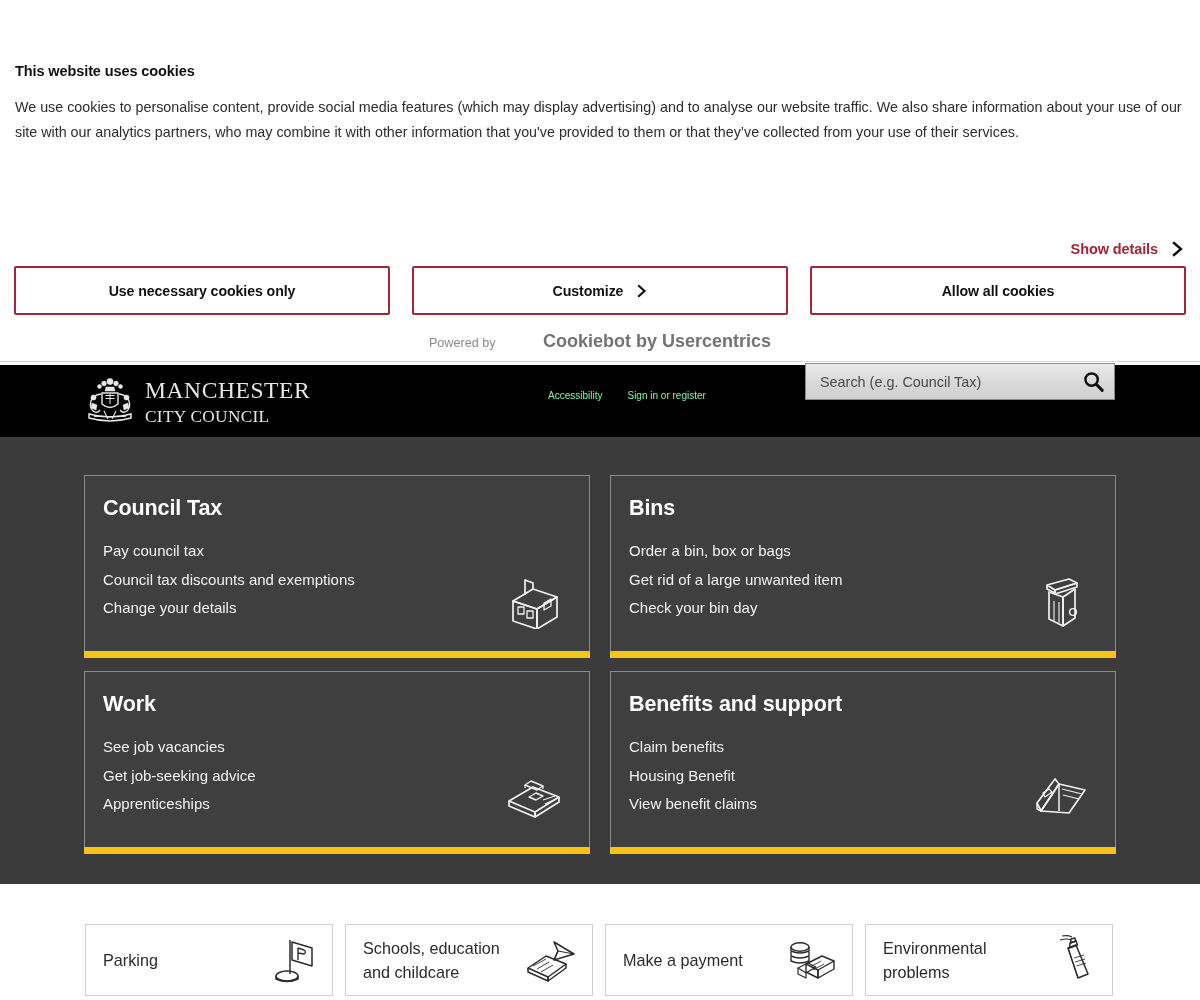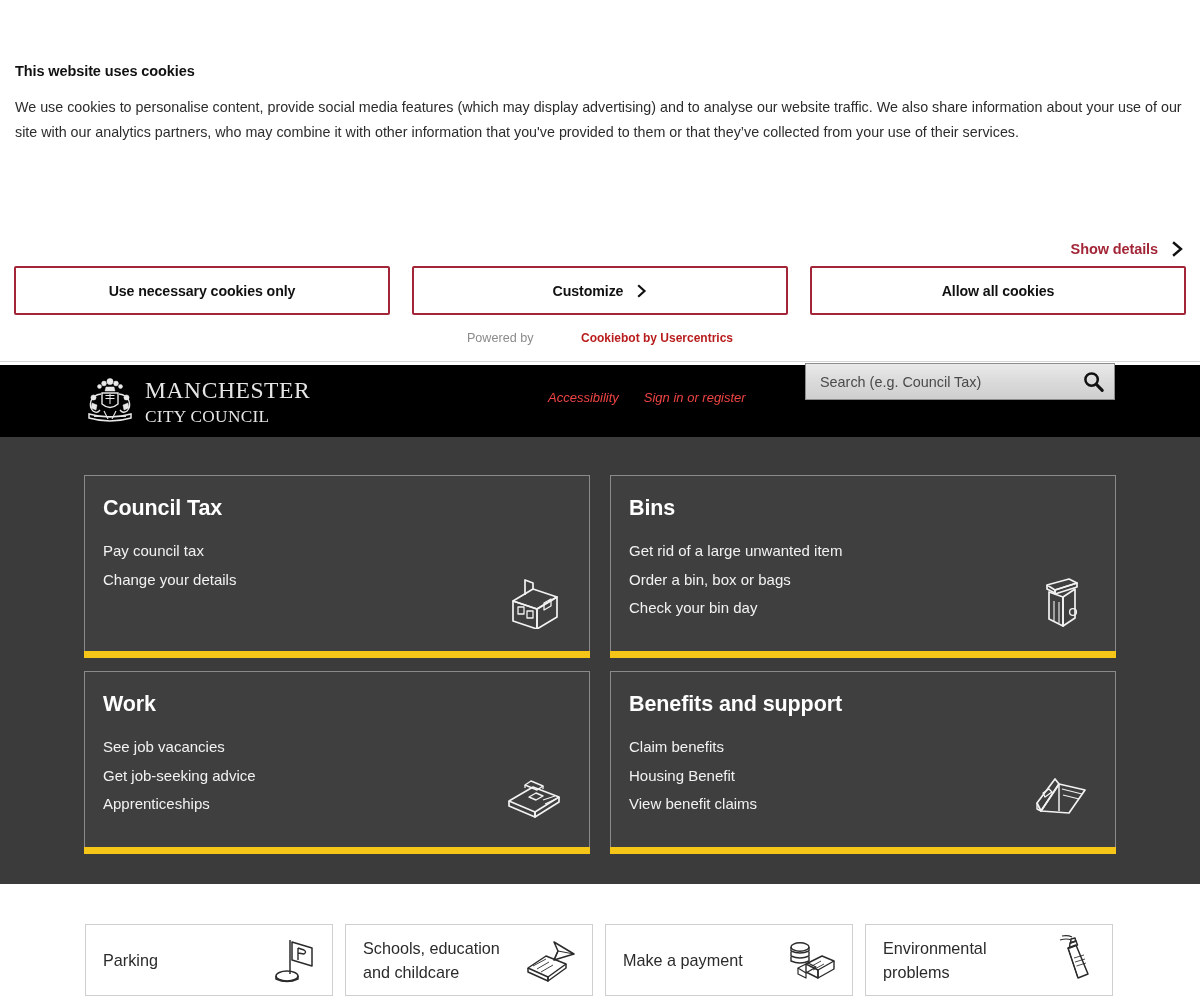--- a/index.html
+++ b/index.html
@@ -48,21 +48,21 @@
     font-family:"Liberation Sans", sans-serif;
     font-size:14.2px; font-weight:bold; letter-spacing:-0.1px;
     display:flex; align-items:center; justify-content:center; gap:14px;
     cursor:pointer;
   }
   .cb-btn .chev { display:block; width:10px; height:14px; }
   .cb-powered {
     position:absolute; left:0; top:331px; width:1200px;
     text-align:center; font-size:12.6px; color:#8b8b8b;
   }
-  .cb-powered b { color:#b91c1c; font-size:12px;margin-left:44px; }
+  .cb-powered b { color:#737373; font-size:18px;margin-left:44px; }
 
   
   .site-header {
     position:absolute; left:0; top:365px; width:1200px; height:72px;
     background:#000;
   }
   .logo-wrap {
     position:absolute; left:84px; top:11px;
     display:flex; align-items:center; gap:9px;
     cursor:pointer;
@@ -75,21 +75,21 @@
   }
   .logo-text .l2 {
     display:block; font-size:17.3px; color:#e6e6e6;
     letter-spacing:0.3px; font-weight:400; margin-top:5px;
   }
   .hdr-links {
     position:absolute; left:548px; top:25px;
     display:flex; gap:25px; align-items:center;
   }
   .hdr-links a {
-    font-size:13px; color:#ef4444; text-decoration:none; cursor:pointer;font-style:italic;
+    font-size:10px; color:#86efac; text-decoration:none; cursor:pointer;
   }
   .searchbox {
     position:absolute; left:805px; top:363px; width:310px; height:37px;
     background: linear-gradient(to bottom, #e9e9e9 0%, #d9d9d9 55%, #cfcfcf 100%);
     border:1px solid #8d8d8d;
     display:flex; align-items:center;
   }
   .searchbox input {
     flex:1; border:0; background:transparent; outline:none;
     font-family:"Liberation Sans", sans-serif;
@@ -256,20 +256,21 @@
     </button>
   </div>
 
   <div class="dark-section">
     <div class="cards-grid">
 
       <div class="big-card">
         <h2>Council Tax</h2>
         <ul>
           <li>Pay council tax</li>
+          <li>Council tax discounts and exemptions</li>
           <li>Change your details</li>
         </ul>
         <span class="card-icon">
           <svg viewBox="0 0 62 58" xmlns="http://www.w3.org/2000/svg">
             <g fill="none" stroke="#f2f2f2" stroke-width="1.7" stroke-linejoin="round">
               <path d="M10 30 L10 50 L34 58 L34 38 Z"></path>
               <path d="M34 38 L34 58 L54 46 L54 26 Z"></path>
               <path d="M10 30 L30 18 L54 26 L34 38 Z"></path>
               <path d="M30 18 L30 12 L22 9 L22 24"></path>
               <rect x="15" y="36" width="6" height="7" stroke-width="1.3"></rect>
@@ -277,22 +278,22 @@
               <path d="M41 32 L48 28 L48 35 L41 39 Z" stroke-width="1.3"></path>
             </g>
           </svg>
         </span>
         <span class="yellowbar"></span>
       </div>
 
       <div class="big-card">
         <h2>Bins</h2>
         <ul>
+          <li>Order a bin, box or bags</li>
           <li>Get rid of a large unwanted item</li>
-          <li>Order a bin, box or bags</li>
           <li>Check your bin day</li>
         </ul>
         <span class="card-icon">
           <svg viewBox="0 0 62 58" xmlns="http://www.w3.org/2000/svg">
             <g fill="none" stroke="#f2f2f2" stroke-width="1.7" stroke-linejoin="round">
               <path d="M18 14 L40 8 L48 12 L26 19 Z"></path>
               <path d="M18 14 L18 18 L26 22 L26 19"></path>
               <path d="M26 19 L48 12 L48 16 L26 23 Z"></path>
               <path d="M20 21 L20 48 L34 55 L34 26 Z"></path>
               <path d="M34 26 L34 55 L46 47 L46 18 Z"></path>

